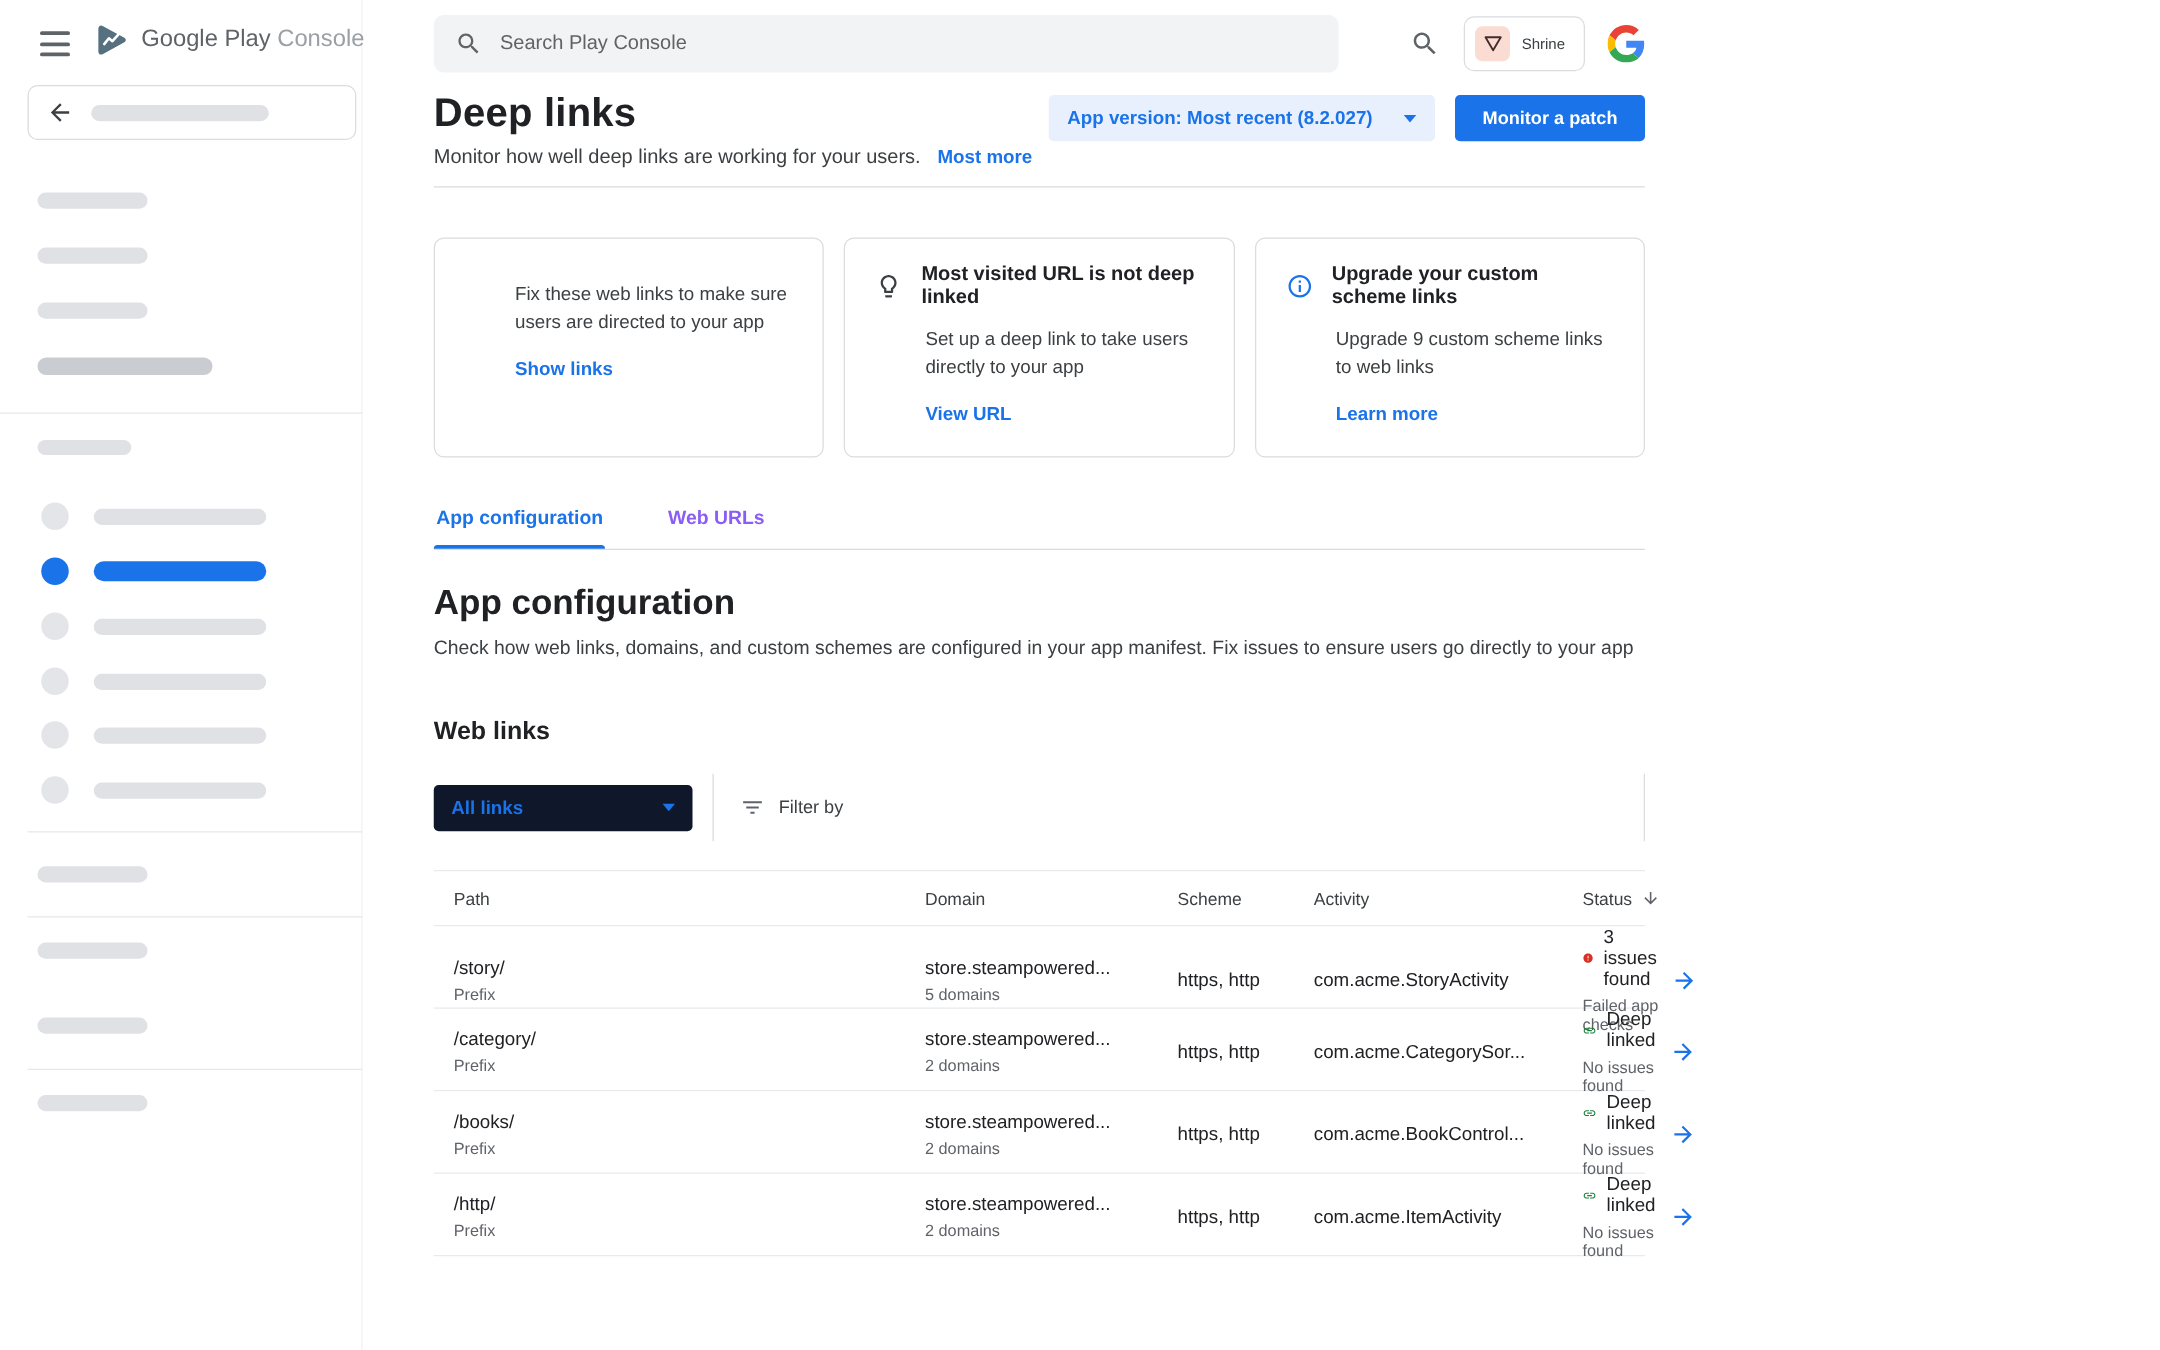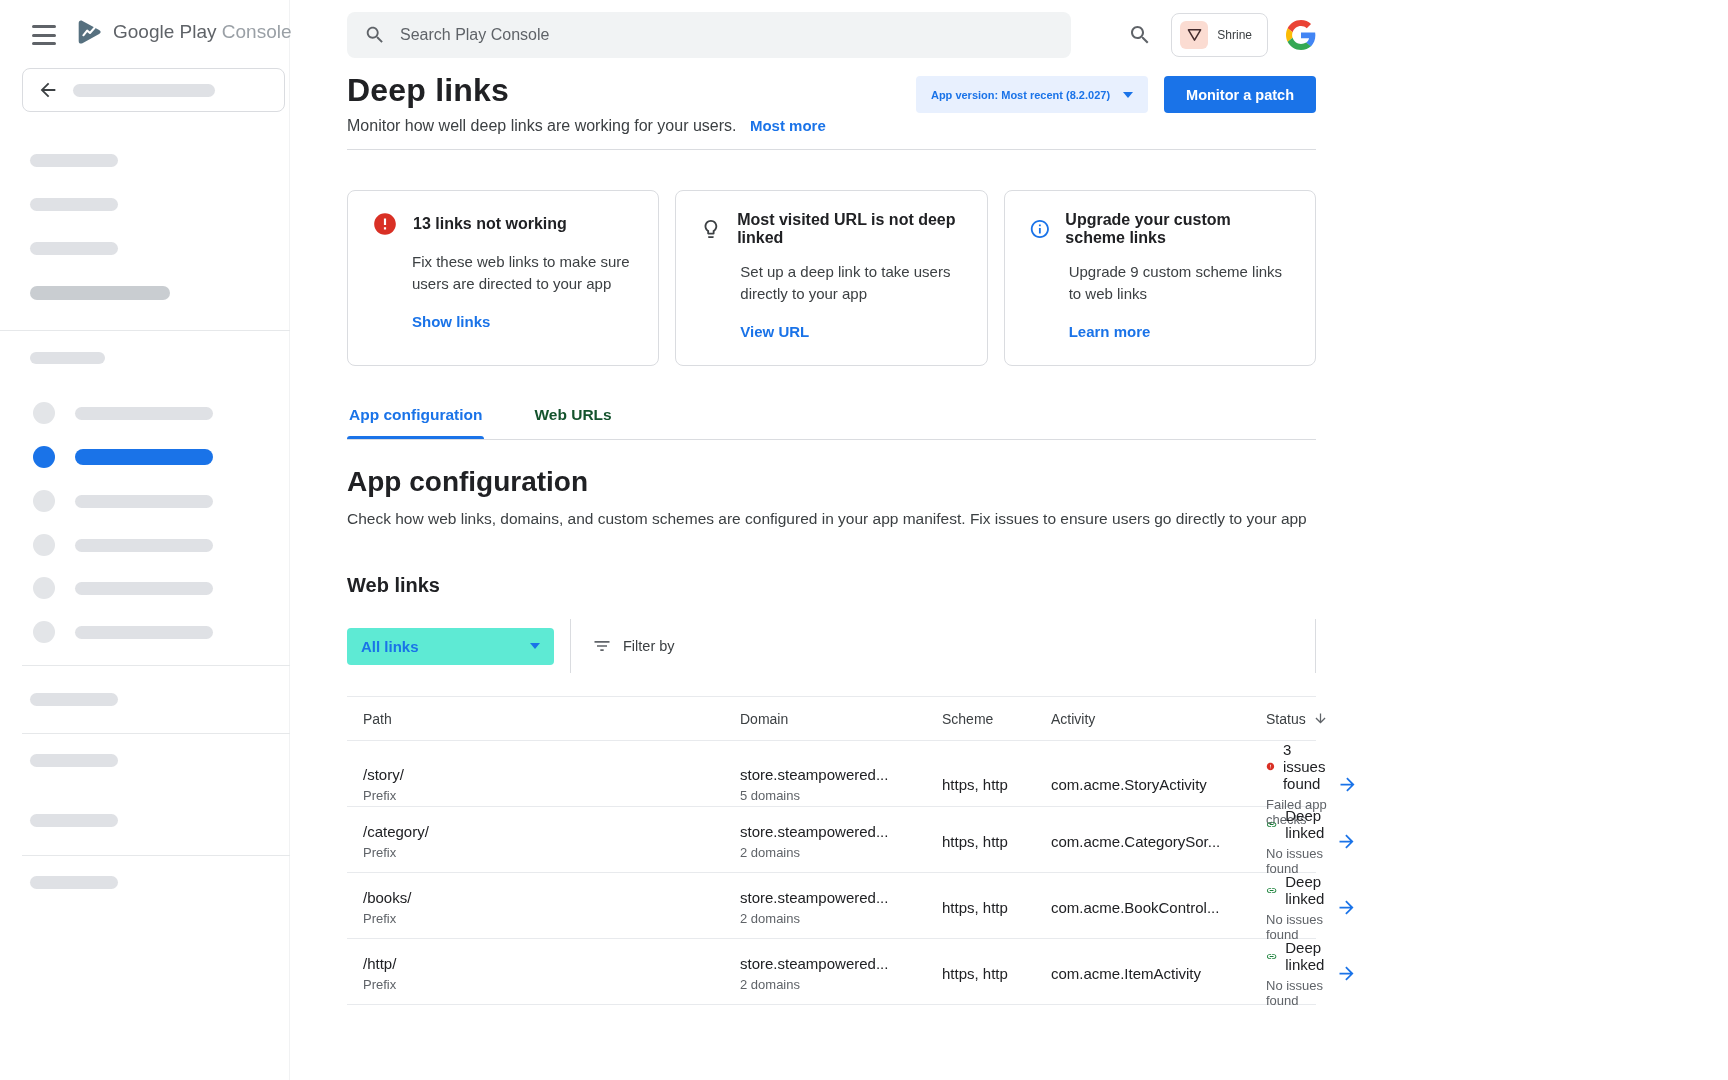--- a/index.html
+++ b/index.html
@@ -40,44 +40,44 @@
   .app-icon { width:28px; height:28px; border-radius:6px; background:#fbdcd2; display:flex; align-items:center; justify-content:center; }
   .app-name { font-size:12px; color:#3c4043; }
   .g-avatar { width:30px; height:30px; border:0; background:none; padding:0; }
 
   .page-header { display:flex; justify-content:space-between; align-items:flex-start; margin-top:2px; }
   .page-title { font-size:32px; font-weight:700; letter-spacing:.2px; }
   .page-sub { margin-top:8px; font-size:16px; color:#3c4043; }
   .link { color:#1a73e8; font-weight:700; text-decoration:none; cursor:pointer; }
   .page-sub .link { margin-left:9px; font-size:15px; }
   .ph-right { display:flex; gap:16px; margin-top:4px; }
-  .version-chip { height:37px; background:#e8f0fe; color:#1a73e8; border:0; border-radius:4px; font-size:11px; font-weight:700; display:flex; align-items:center; gap:13px; padding:4px 15px; }
+  .version-chip { height:37px; background:#e8f0fe; color:#1a73e8; border:0; border-radius:4px; font-size:15px; font-weight:700; display:flex; align-items:center; gap:25px; padding:4px 15px; }
   .caret { width:0; height:0; border:5px solid transparent; border-top:6px solid #1a73e8; margin-top:6px; }
   .patch-btn { height:37px; background:#1a73e8; color:#fff; border:0; border-radius:4px; padding:0 22px; font-size:14.5px; font-weight:700; }
 
   .hr { height:1px; background:#dadce0; margin-top:14px; }
 
   .cards { display:flex; gap:16px; margin-top:40px; }
   .card { flex:1; border:1px solid #dadce0; border-radius:8px; padding:20px 24px; min-height:176px; background:#fff; }
   .card-head { display:flex; align-items:center; gap:15px; }
   .card-title { font-size:16px; font-weight:700; }
   .card-body { margin:14px 0 0 40px; font-size:15px; line-height:22px; color:#3c4043; max-width:302px; }
   .card-action { display:inline-block; margin:18px 0 0 40px; font-size:15px; }
 
   .tabs { display:flex; gap:48px; margin-top:40px; border-bottom:1px solid #dadce0; }
-  .tab { border:0; background:none; padding:0 2px 15px; font-size:15.5px; font-weight:700; color:#14532d; position:relative; }
+  .tab { border:0; background:none; padding:0 2px 15px; font-size:15.5px; font-weight:700; color:#8b5cf6; position:relative; }
   .tab.active { color:#1a73e8; }
   .tab.active::after { content:""; position:absolute; left:0; right:0; bottom:0; height:3px; background:#1a73e8; border-radius:3px 3px 0 0; }
 
   .section-heading { margin-top:26px; font-size:28px; font-weight:700; }
   .section-desc { margin-top:12px; font-size:15.5px; color:#3c4043; }
   .weblinks-heading { margin-top:46px; font-size:20px; font-weight:700; }
 
   .toolbar { margin-top:22px; display:flex; align-items:center; height:54px; }
-  .links-select { width:207px; height:37px; background:#5eead4; border:0; border-radius:4px; display:flex; align-items:center; padding:0 14px; }
+  .links-select { width:207px; height:37px; background:#0f172a; border:0; border-radius:4px; display:flex; align-items:center; padding:0 14px; }
   .links-select .label { color:#1a73e8; font-size:15px; font-weight:700; }
   .links-select .caret { margin-left:auto; margin-top:5px; border-top-width:6px; }
   .vsep { width:1px; height:54px; background:#dadce0; flex:none; }
   .vsep-1 { margin-left:16px; }
   .filter-group { display:flex; align-items:center; gap:11px; margin-left:21px; color:#3c4043; font-size:14.5px; border:0; background:none; }
   .toolbar-spacer { flex:1; }
   .search-deep { width:381px; height:42px; border:1px solid #dadce0; border-radius:4px; display:flex; align-items:center; gap:11px; padding:0 12px; margin-left:17px; }
   .search-deep input { border:0; outline:none; background:transparent; flex:1; font-size:15px; color:#202124; }
   .search-deep input::placeholder { color:#5f6368; }
 
@@ -213,26 +213,20 @@
           <span class="caret"></span>
         </button>
         <button class="patch-btn">Monitor a patch</button>
       </div>
     </div>
 
     <div class="hr"></div>
 
     <div class="cards">
       <div class="card">
-        <div class="card-head">
-          <svg width="26" height="26" viewBox="0 0 24 24">
-              <path fill="#d93025" d="M12 2C6.48 2 2 6.48 2 12s4.48 10 10 10 10-4.48 10-10S17.52 2 12 2zm1 15h-2v-2h2v2zm0-4h-2V7h2v6z"></path>
-            </svg>
-          <span class="card-title">13 links not working</span>
-        </div>
         <div class="card-body">Fix these web links to make sure users are directed to your app</div>
         <a class="link card-action">Show links</a>
       </div>
 
       <div class="card">
         <div class="card-head">
           <svg width="26" height="26" viewBox="0 0 24 24">
               <path fill="#3c4043" d="M9 21c0 .55.45 1 1 1h4c.55 0 1-.45 1-1v-1H9v1zm3-19C8.14 2 5 5.14 5 9c0 2.38 1.19 4.47 3 5.74V17c0 .55.45 1 1 1h6c.55 0 1-.45 1-1v-2.26c1.81-1.27 3-3.36 3-5.74 0-3.86-3.14-7-7-7zm2.85 11.1l-.85.6V16h-4v-2.3l-.85-.6C7.8 12.16 7 10.63 7 9c0-2.76 2.24-5 5-5s5 2.24 5 5c0 1.63-.8 3.16-2.15 4.1z"></path>
             </svg>
           <span class="card-title">Most visited URL is not deep linked</span>

